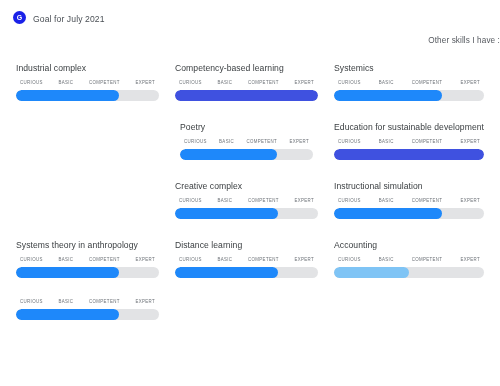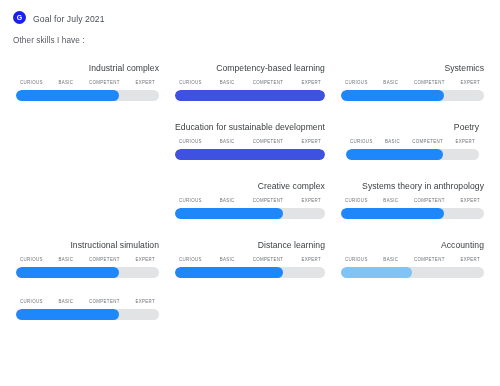--- a/index.html
+++ b/index.html
@@ -47,20 +47,21 @@
     font-size: 8.6px;
     color: #4a4f55;
     letter-spacing: .1px;
   }
 
   .subtitle {
     padding: 12px 0 0 13px;
     font-size: 8.2px;
     color: #55595f;
     letter-spacing: .1px;
+    text-align: right;
   }
 
   
   .grid {
     padding: 14px 10px 0 10px;
     display: grid;
     grid-template-columns: repeat(3, 1fr);
     row-gap: 11px;
     column-gap: 4px;
   }
@@ -68,21 +69,21 @@
   .card {
     box-sizing: border-box;
     padding: 4px 6px 6px 6px;
     border-radius: 3px;
   }
   .card.empty {
     visibility: hidden;
   }
 
   .card-title {
-    text-align: right;
+    text-align: left;
     font-size: 8.6px;
     color: #3c4043;
     letter-spacing: .05px;
     margin-bottom: 7px;
     white-space: nowrap;
     overflow: hidden;
   }
 
   .ticks {
     display: flex;
@@ -171,44 +172,44 @@
       <div class="card empty">
         <div class="card-title"></div>
         <div class="ticks">
           <span class="tick">CURIOUS</span>
           <span class="tick">BASIC</span>
           <span class="tick">COMPETENT</span>
           <span class="tick">EXPERT</span>
         </div>
         <div class="track"></div>
       </div>
-      <div class="card">
-        <div class="card-title">Education for sustainable development</div>
-        <div class="ticks">
-          <span class="tick">CURIOUS</span>
-          <span class="tick">BASIC</span>
-          <span class="tick">COMPETENT</span>
-          <span class="tick">EXPERT</span>
-        </div>
-        <div class="track">
-          <div class="fill indigo" style="width: 100%;"></div>
-        </div>
-      </div>
       <div class="card inset">
         <div class="card-title">Poetry</div>
         <div class="ticks">
           <span class="tick">CURIOUS</span>
           <span class="tick">BASIC</span>
           <span class="tick">COMPETENT</span>
           <span class="tick">EXPERT</span>
         </div>
         <div class="track">
           <div class="fill" style="width: 73%;"></div>
         </div>
       </div>
+      <div class="card">
+        <div class="card-title">Education for sustainable development</div>
+        <div class="ticks">
+          <span class="tick">CURIOUS</span>
+          <span class="tick">BASIC</span>
+          <span class="tick">COMPETENT</span>
+          <span class="tick">EXPERT</span>
+        </div>
+        <div class="track">
+          <div class="fill indigo" style="width: 100%;"></div>
+        </div>
+      </div>
       <div class="card empty">
         <div class="card-title"></div>
         <div class="ticks">
           <span class="tick">CURIOUS</span>
           <span class="tick">BASIC</span>
           <span class="tick">COMPETENT</span>
           <span class="tick">EXPERT</span>
         </div>
         <div class="track"></div>
       </div>
@@ -218,44 +219,44 @@
           <span class="tick">CURIOUS</span>
           <span class="tick">BASIC</span>
           <span class="tick">COMPETENT</span>
           <span class="tick">EXPERT</span>
         </div>
         <div class="track">
           <div class="fill" style="width: 72%;"></div>
         </div>
       </div>
       <div class="card">
+        <div class="card-title">Instructional simulation</div>
+        <div class="ticks">
+          <span class="tick">CURIOUS</span>
+          <span class="tick">BASIC</span>
+          <span class="tick">COMPETENT</span>
+          <span class="tick">EXPERT</span>
+        </div>
+        <div class="track">
+          <div class="fill" style="width: 72%;"></div>
+        </div>
+      </div>
+      <div class="card">
         <div class="card-title">Systems theory in anthropology</div>
         <div class="ticks">
           <span class="tick">CURIOUS</span>
           <span class="tick">BASIC</span>
           <span class="tick">COMPETENT</span>
           <span class="tick">EXPERT</span>
         </div>
         <div class="track">
           <div class="fill" style="width: 72%;"></div>
         </div>
       </div>
       <div class="card">
-        <div class="card-title">Instructional simulation</div>
-        <div class="ticks">
-          <span class="tick">CURIOUS</span>
-          <span class="tick">BASIC</span>
-          <span class="tick">COMPETENT</span>
-          <span class="tick">EXPERT</span>
-        </div>
-        <div class="track">
-          <div class="fill" style="width: 72%;"></div>
-        </div>
-      </div>
-      <div class="card">
         <div class="card-title">Distance learning</div>
         <div class="ticks">
           <span class="tick">CURIOUS</span>
           <span class="tick">BASIC</span>
           <span class="tick">COMPETENT</span>
           <span class="tick">EXPERT</span>
         </div>
         <div class="track">
           <div class="fill" style="width: 72%;"></div>
         </div>

